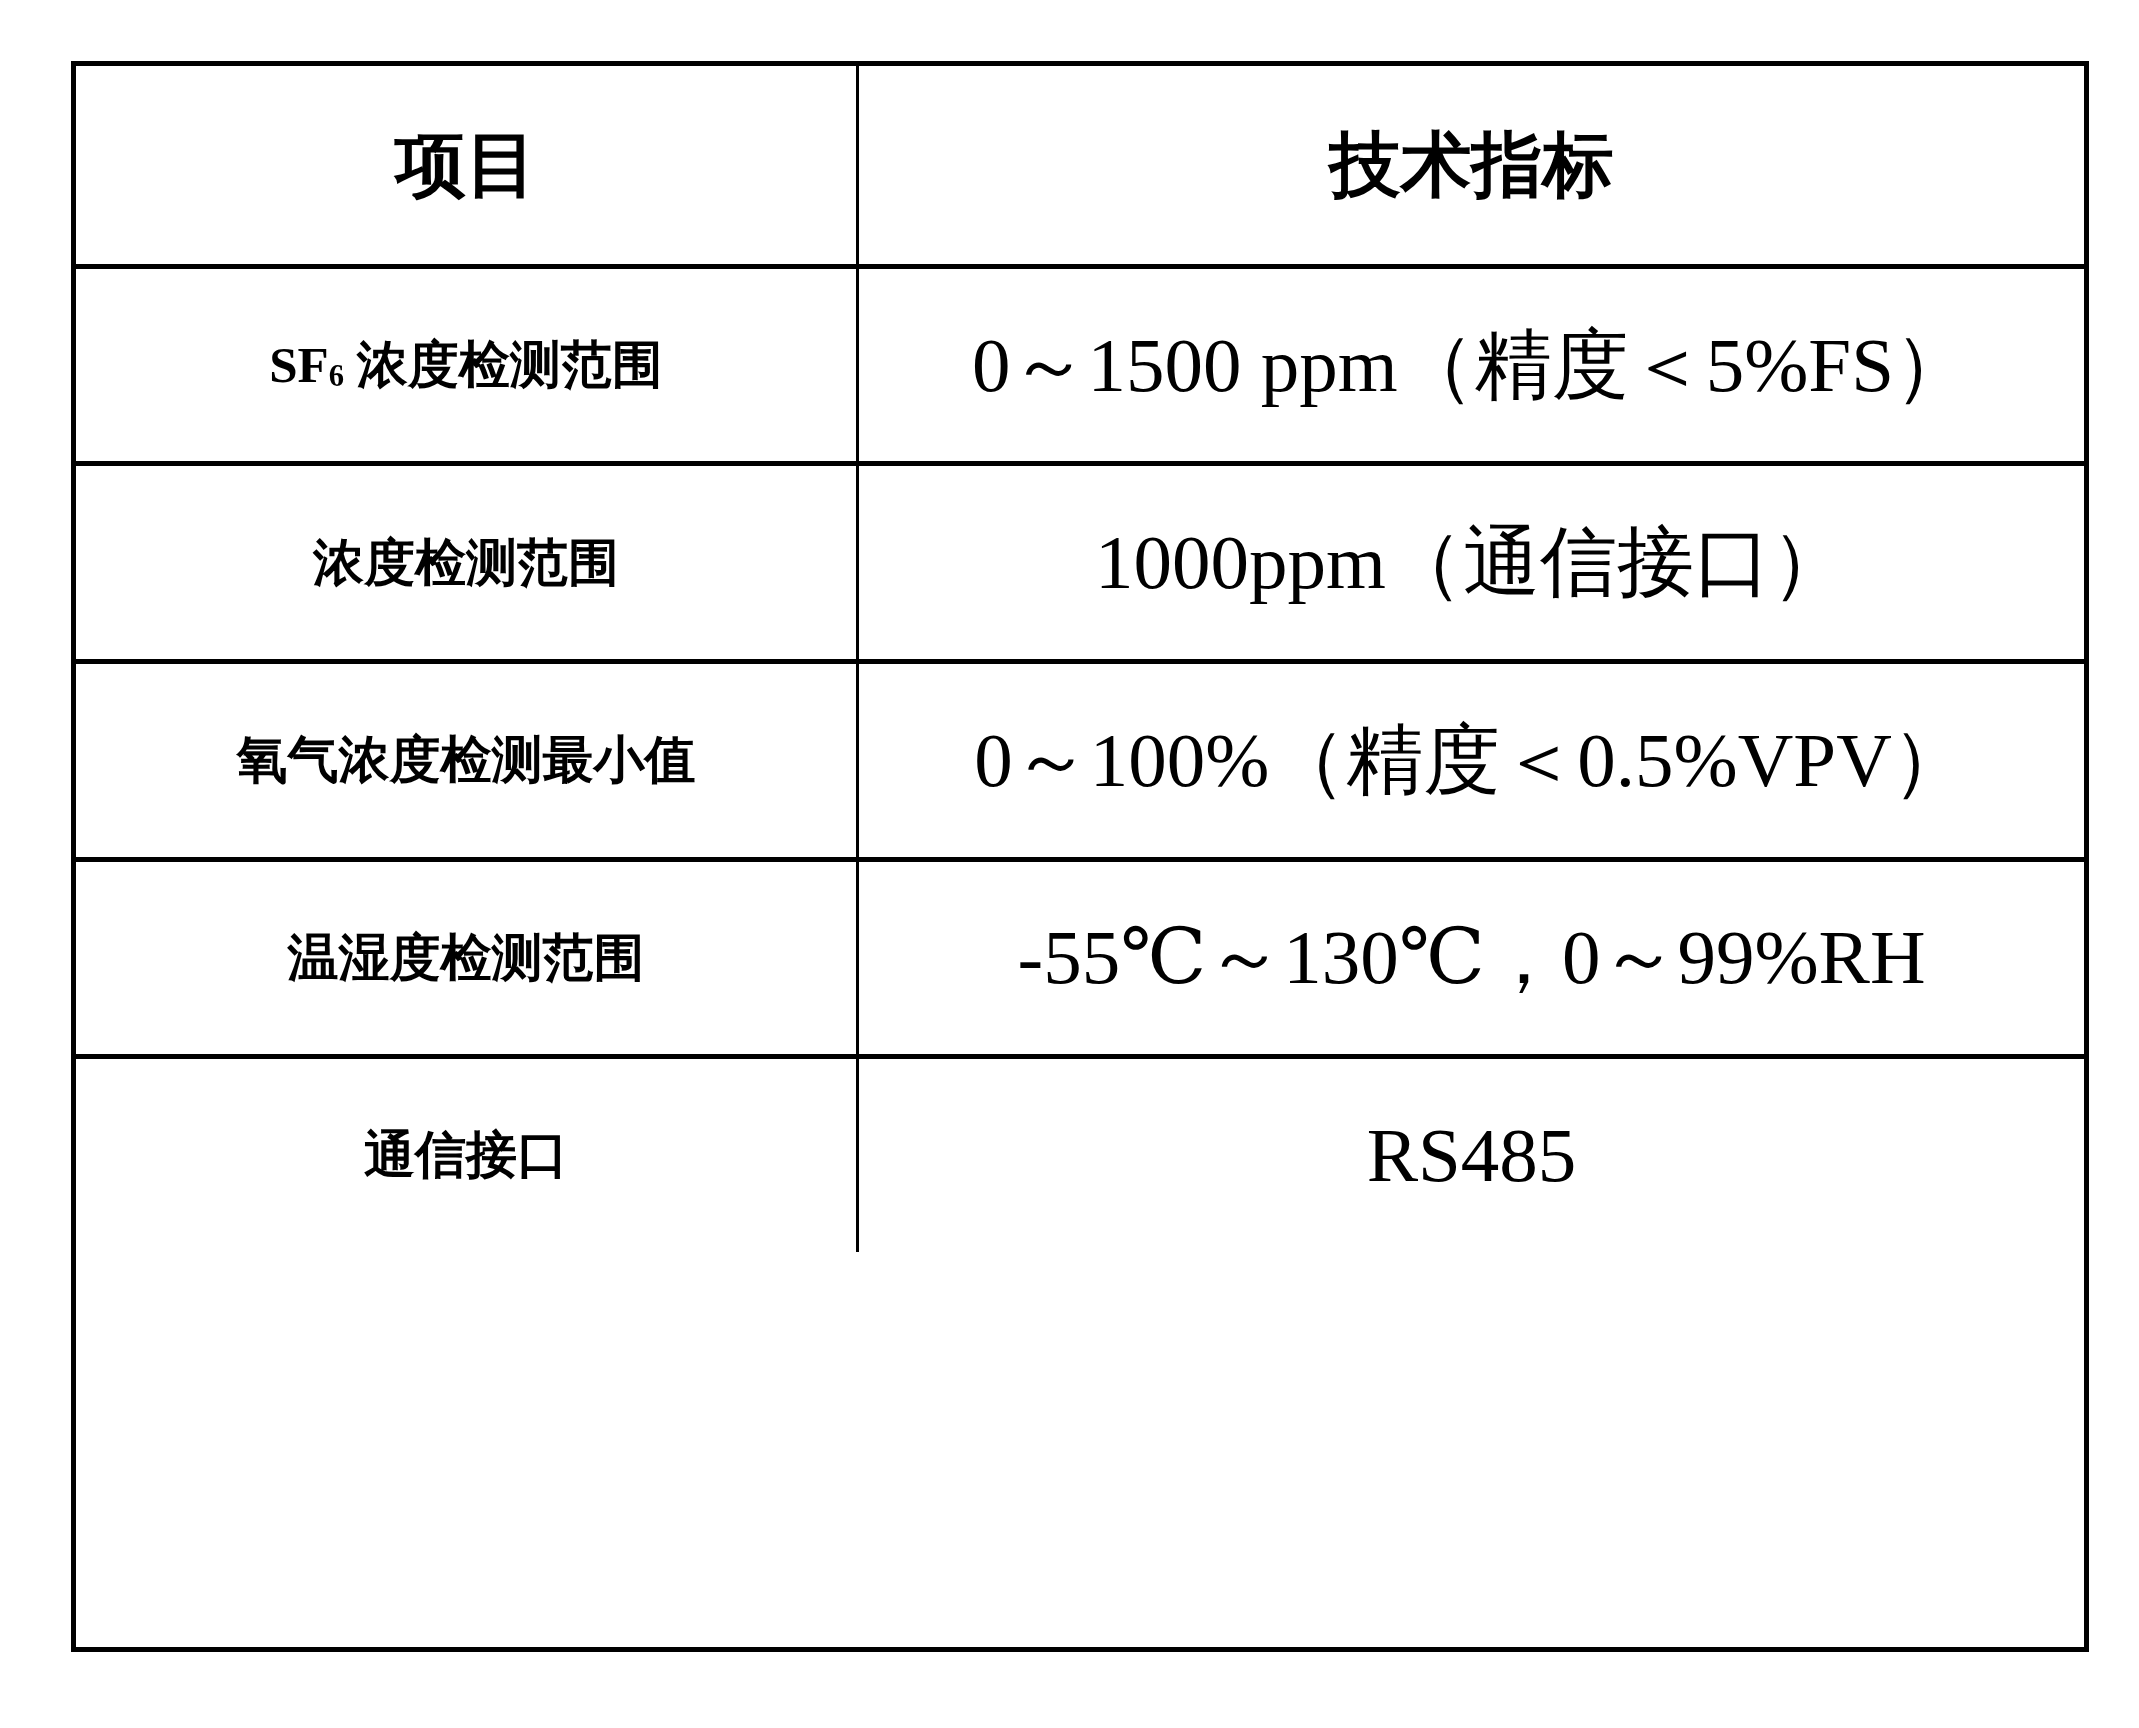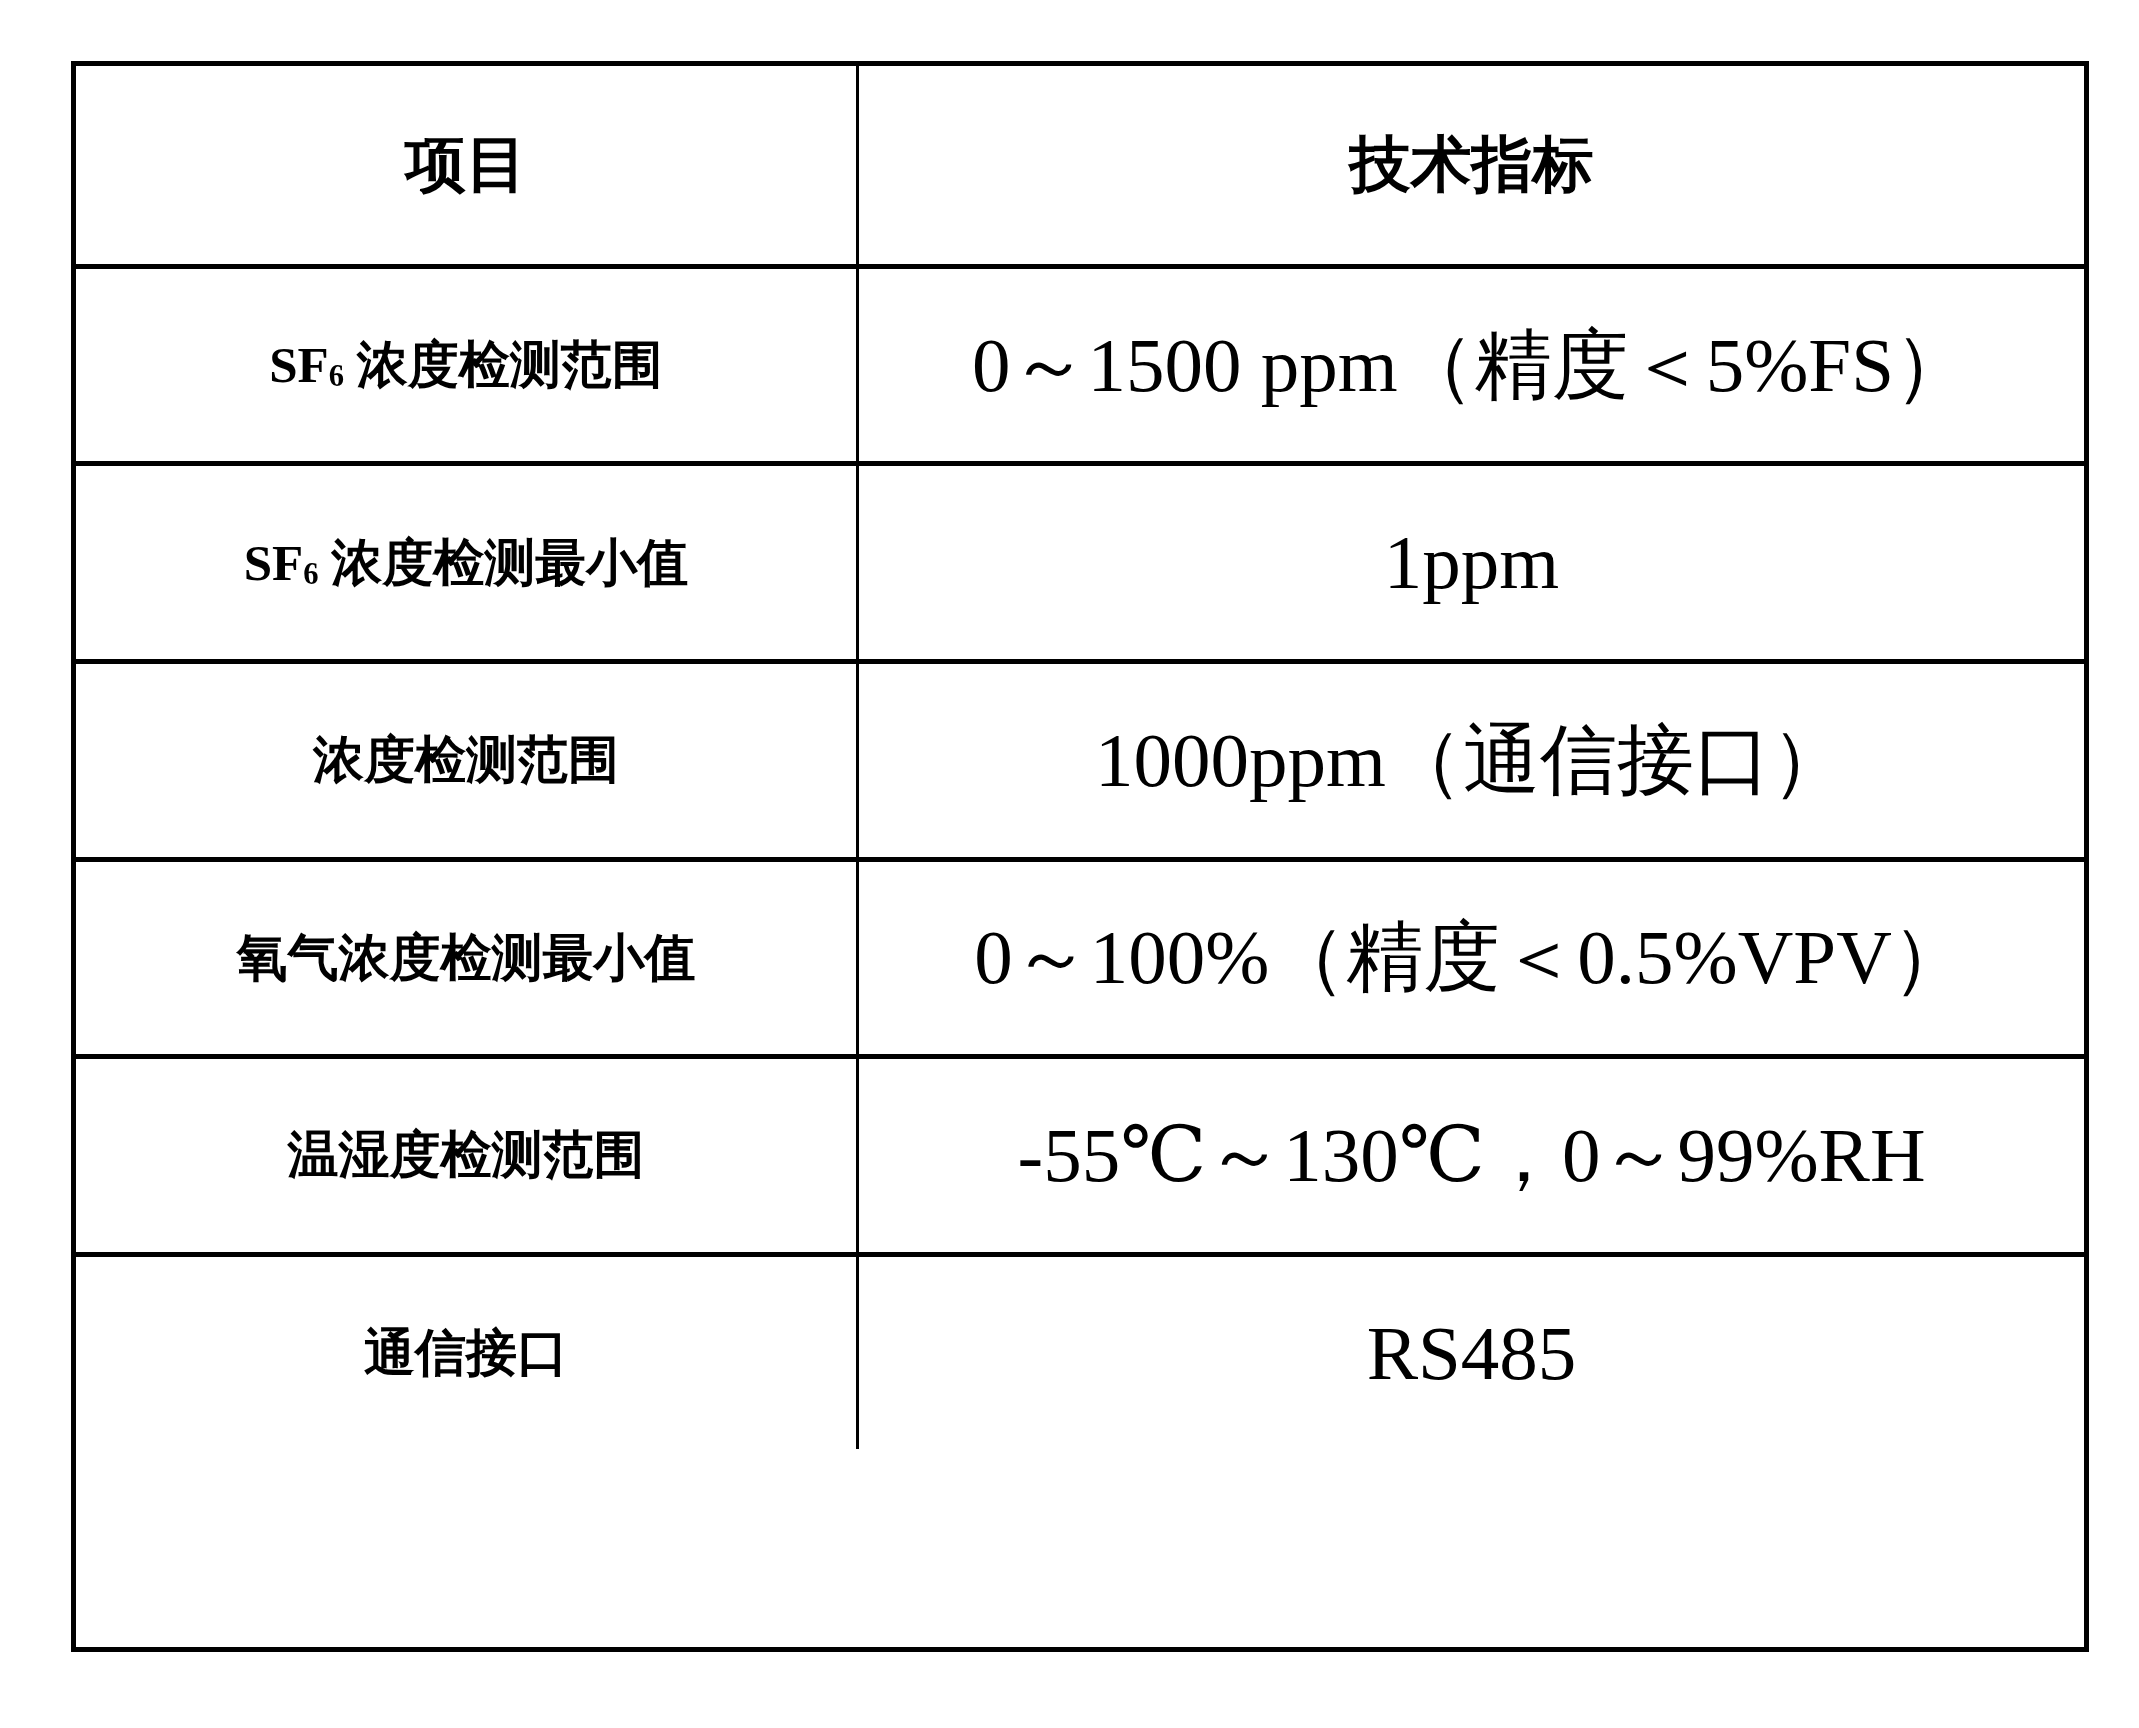--- a/index.html
+++ b/index.html
@@ -44,21 +44,21 @@
     line-height: 1.1;
   }
   .tcell.item {
     border-right: 3.8px solid #000000;
     font-weight: bold;
     font-size: 51px;
     font-family: "Liberation Serif", "DejaVu Serif", serif;
   }
   .tcell.header-cell {
     font-weight: bold;
-    font-size: 61px;
+    font-size: 71px;
   }
   .tcell.value {
     font-weight: normal;
     font-size: 77px;
     font-family: "Liberation Serif", "DejaVu Serif", serif;
   }
   .sub {
     font-size: 0.6em;
     position: relative;
     top: 0.14em;
@@ -82,28 +82,20 @@
 
     <div class="trow">
       <div class="tcell item">
         <span><span>SF</span><span class="sub">6</span><span> 浓度检测范围</span></span>
       </div>
       <div class="tcell value">
         <span>0～1500 ppm（精度＜5%FS）</span>
       </div>
     </div>
 
-    <div class="trow">
-      <div class="tcell item">
-        <span><span>SF</span><span class="sub">6</span><span> 浓度检测最小值</span></span>
-      </div>
-      <div class="tcell value">
-        <span>1ppm</span>
-      </div>
-    </div>
 
     <div class="trow">
       <div class="tcell item">
         <span><span>浓度检测范围</span><span class="sub"></span><span></span></span>
       </div>
       <div class="tcell value">
         <span>1000ppm（通信接口）</span>
       </div>
     </div>
 

